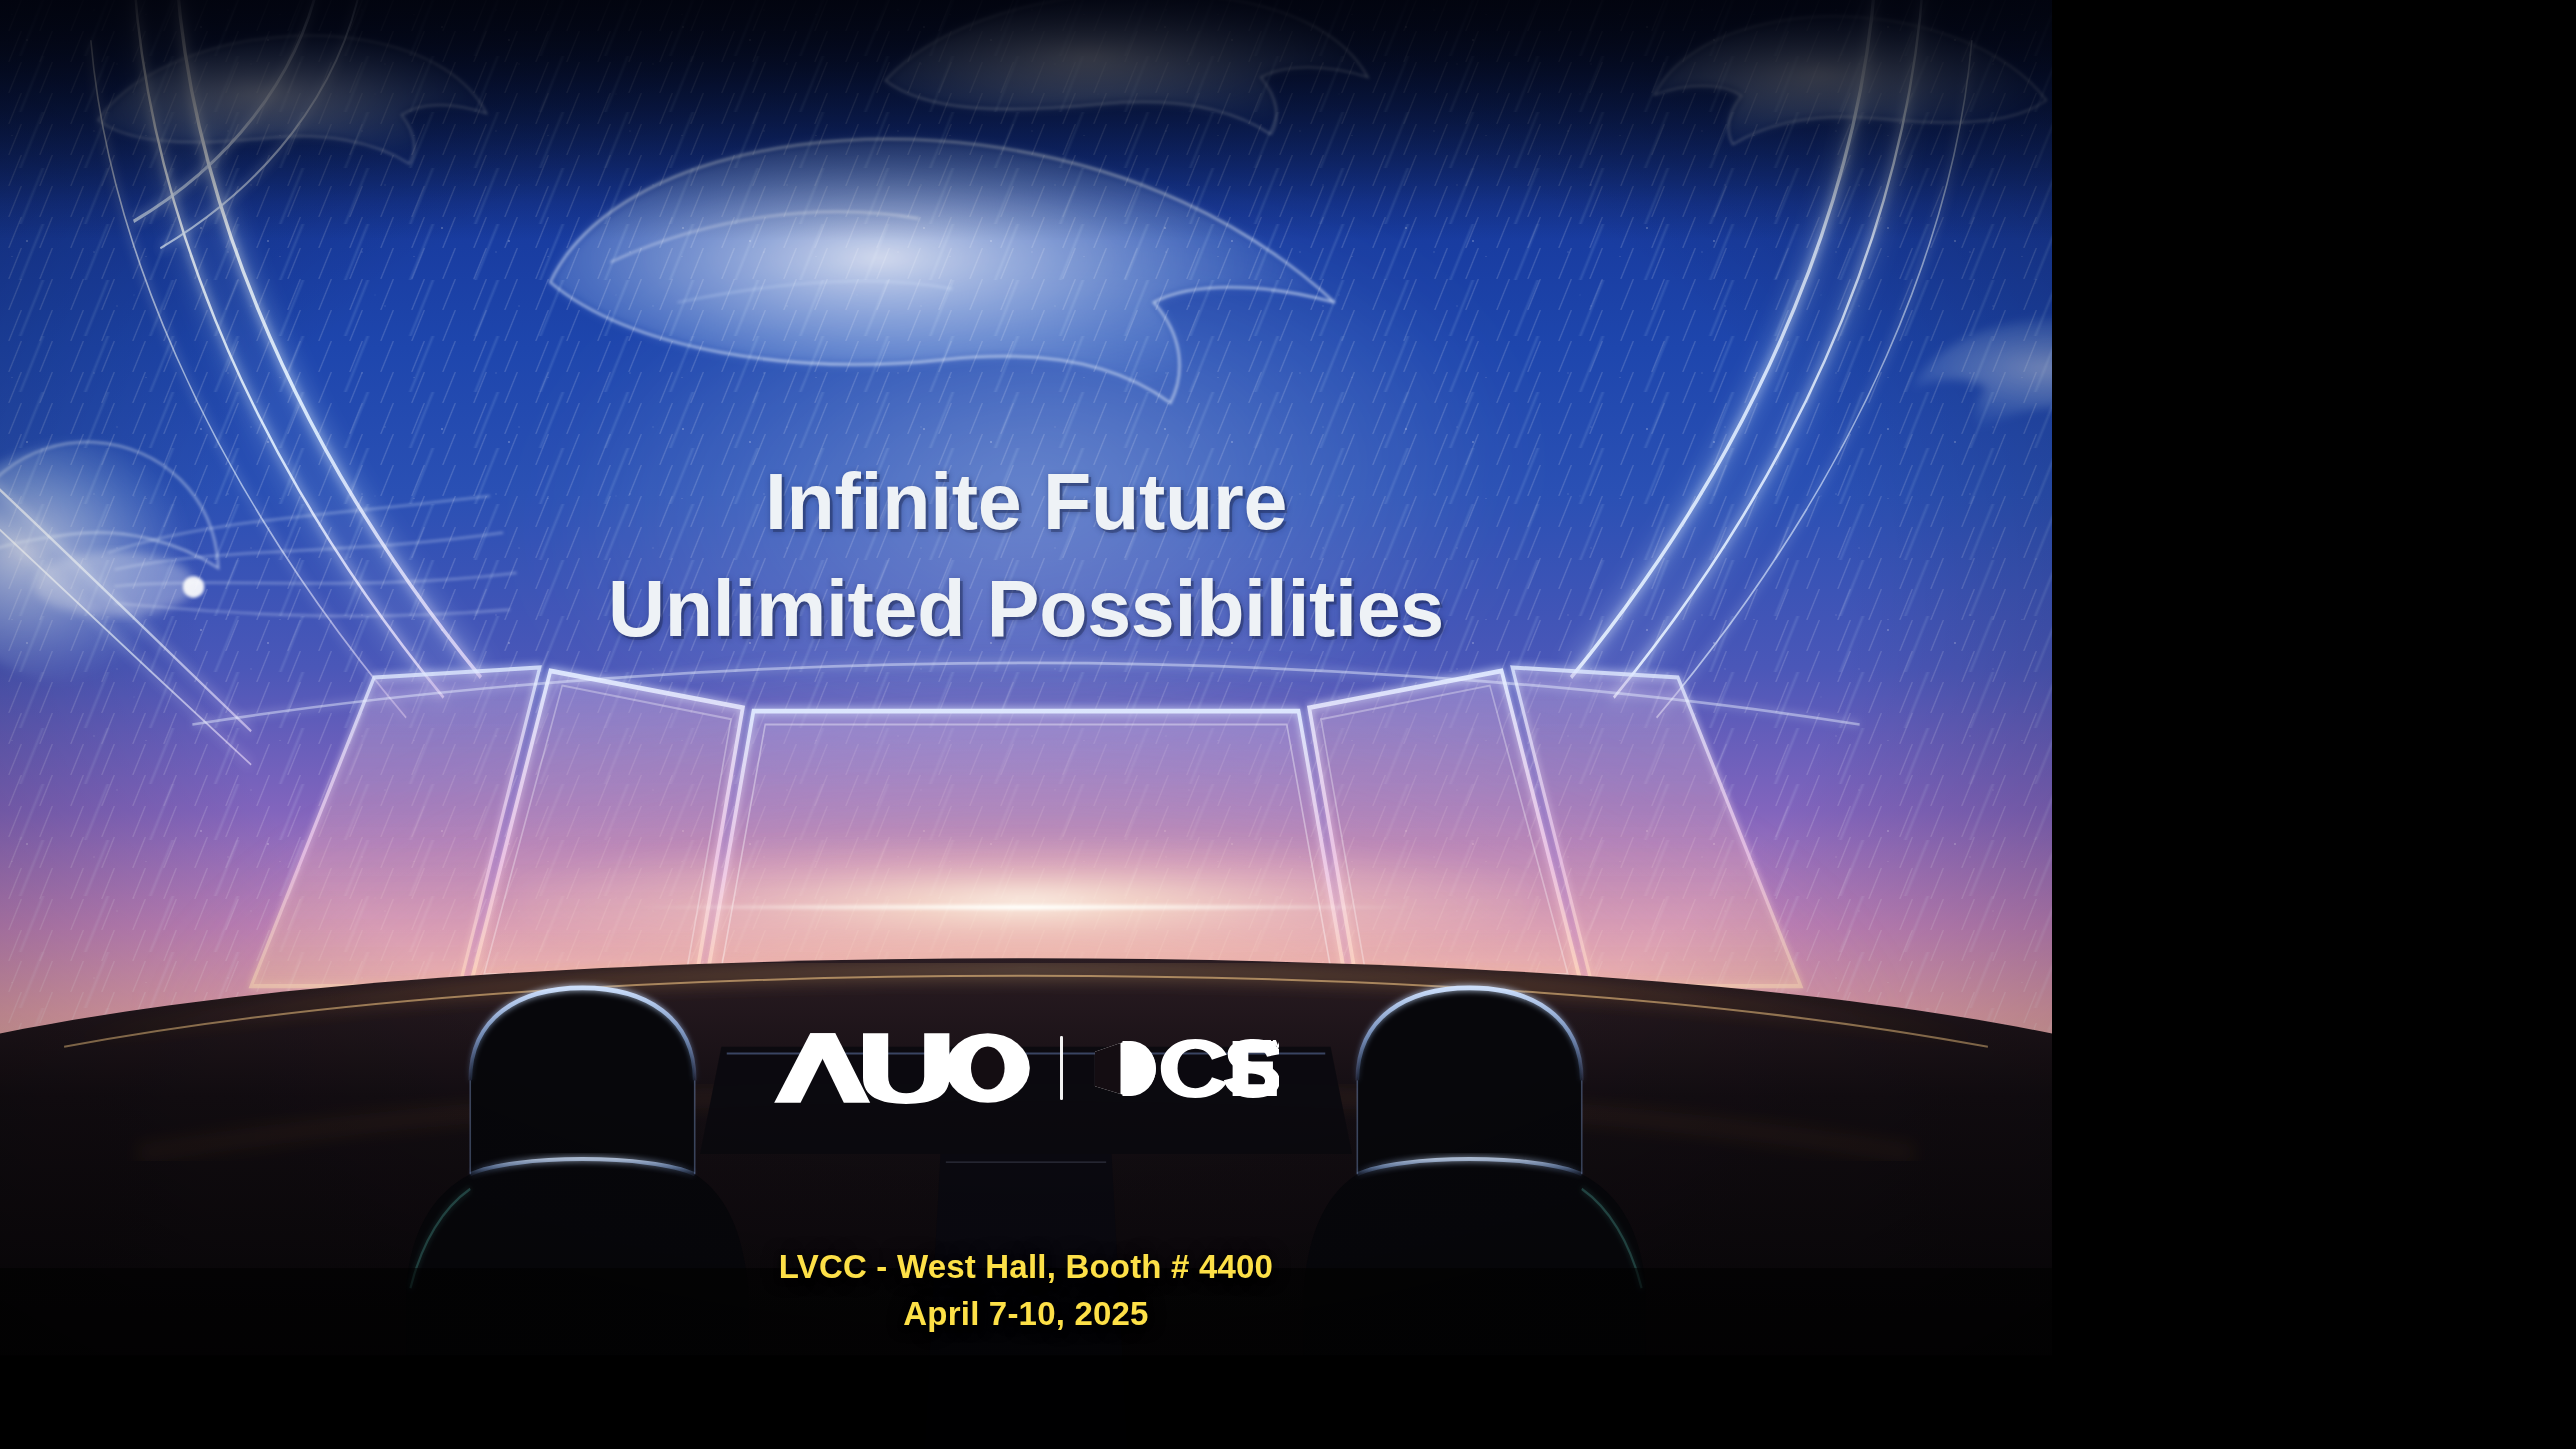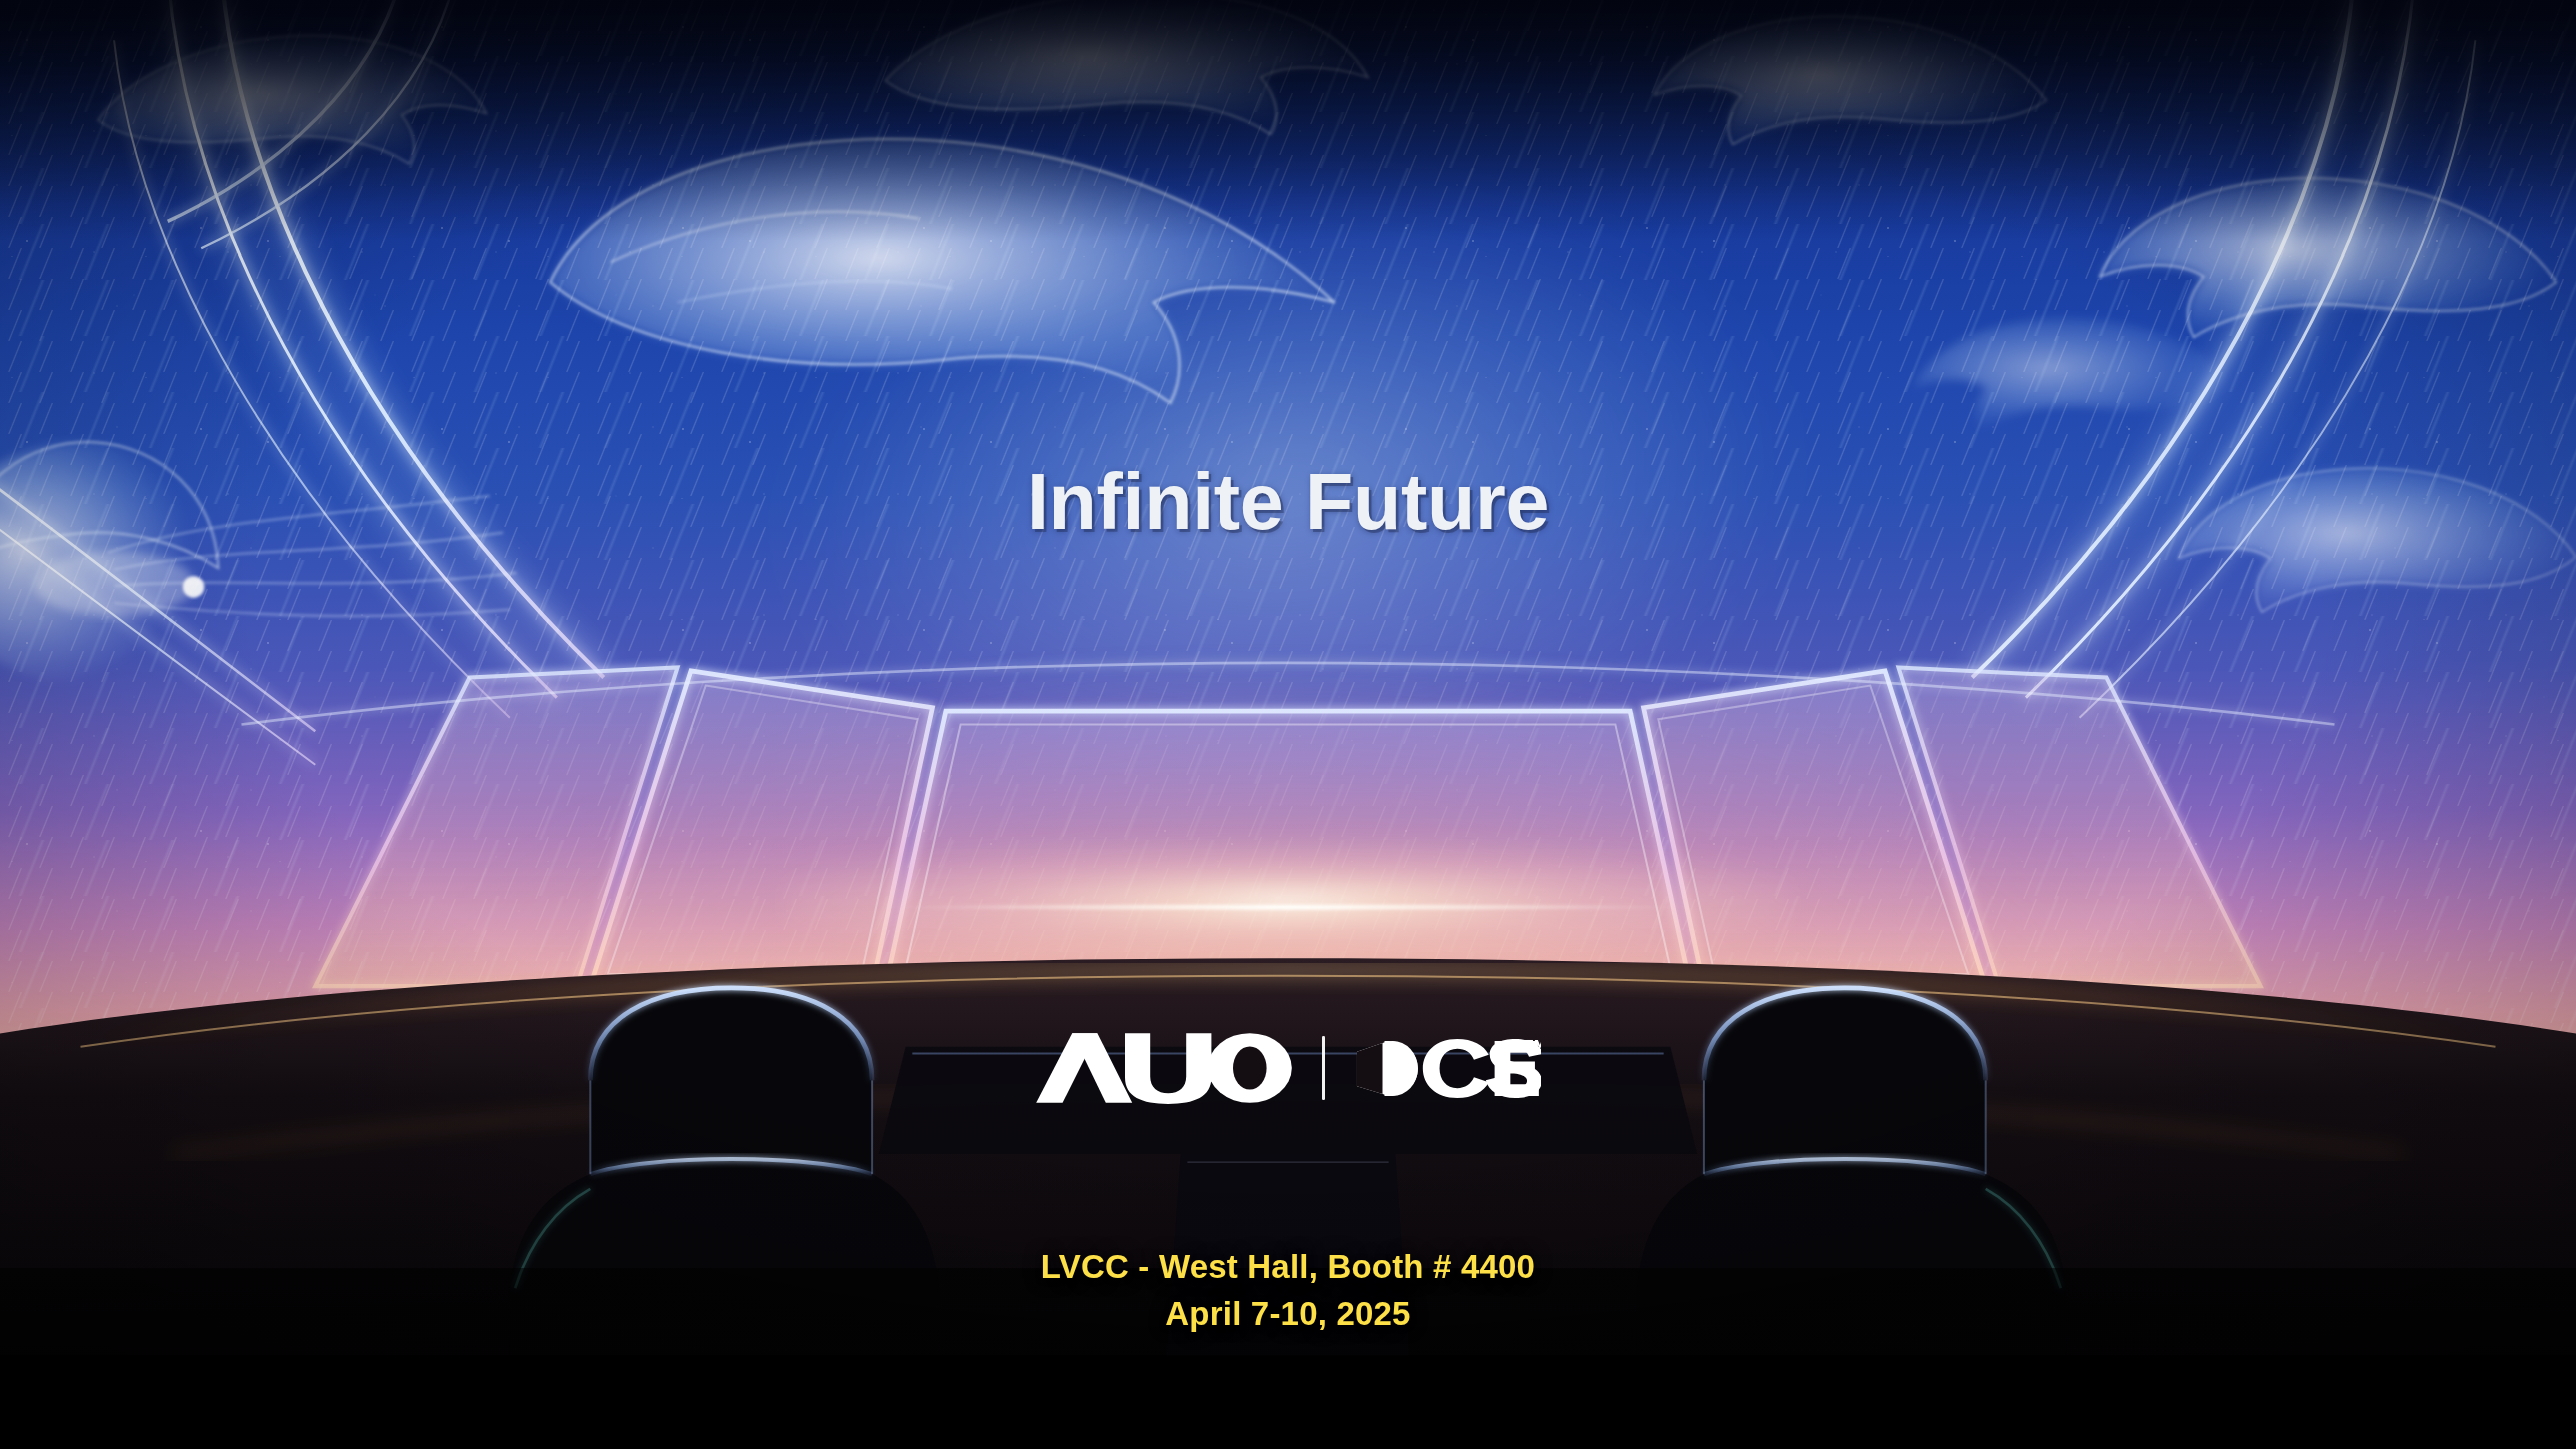--- a/index.html
+++ b/index.html
@@ -1,19 +1,19 @@
 <!DOCTYPE html>
 <html style="font-size:10.7px"><head>
 <meta charset="utf-8">
 <style>
   * { margin:0; padding:0; box-sizing:border-box; }
   html,body { width:2576px; height:1449px; background:#000; overflow:hidden; }
   body { font-family:"Liberation Sans", sans-serif; }
 
-  #stage { position:relative; width:2576px; height:1449px; overflow:hidden; background:#05060f; }
+  #stage { position:relative; width:2052px; height:1449px; overflow:hidden; background:#05060f; }
 
   
   .sky {
     position:absolute; inset:0;
     background:
       linear-gradient(to bottom,
         #050d27 0%,
         #0c2263 6%,
         #17399c 14%,
         #1e46ad 24%,
@@ -446,20 +446,21 @@
       <rect x="0" y="470" width="3840" height="270" fill="#000" opacity=".55"></rect>
       <rect x="0" y="600" width="3840" height="140" fill="#000" opacity=".85"></rect>
     </svg>
   </div>
 
   <div class="vignette"></div>
   <div class="topdark"></div>
 
   <div class="headline">
     <span class="ln ln1">Infinite Future</span>
+    <span class="ln ln2">Unlimited Possibilities</span>
   </div>
 
   <div class="logolock">
 
     <div class="auo" role="img">
       <svg viewBox="0 0 430 120">
 
         <path d="M2,118 L62,2 L104,2 L46,118 Z" fill="#ffffff"></path>
         <path d="M62,2 L104,2 L162,118 L118,118 Z" fill="#ffffff"></path>
 

